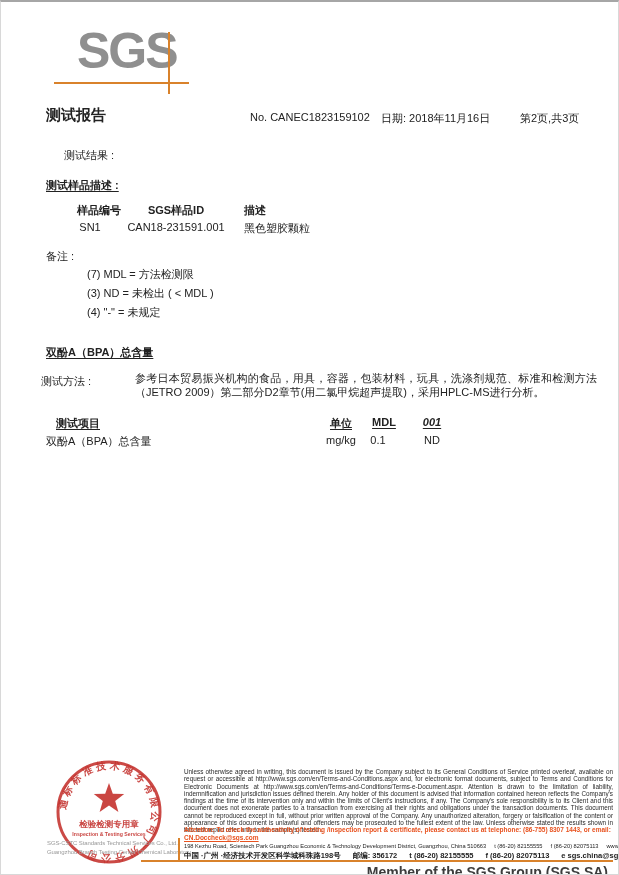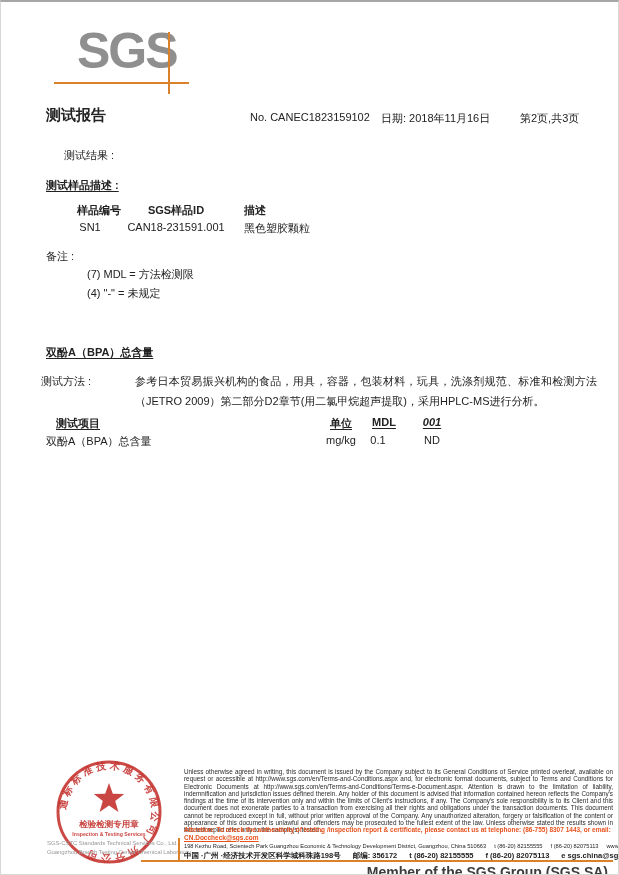--- a/index.html
+++ b/index.html
@@ -15,21 +15,21 @@
   .o-hline{background:#d9822b;height:2px;}
   .o-vline{background:#d9822b;width:2px;}
   
   .doc-title{font-size:15px;font-weight:bold;color:#222;}
   .t11{font-size:11px;color:#222;}
   .bold{font-weight:bold;}
   .ul{text-decoration:underline;text-underline-offset:2px;}
   .center{text-align:center;}
   
   .note-list div{line-height:19px;font-size:11px;}
-  .method-par{font-size:11px;line-height:20px;width:462px;text-align:justify;}
+  .method-par{font-size:11px;line-height:14px;width:462px;text-align:justify;}
   .hdr-001{font-style:italic;}
   
   .company-line{font-size:6px;color:#9a9a9a;white-space:nowrap;letter-spacing:-0.1px;line-height:8px;}
   .disclaimer{font-size:6.35px;line-height:7.3px;color:#2b2b2b;text-align:justify;width:429px;}
   .attention{font-size:6.5px;line-height:7.6px;font-weight:bold;color:#e8521f;width:429px;}
   .attn-email{text-decoration:underline;}
   .addr-en{font-size:5.7px;color:#1d1d1d;white-space:nowrap;}
   .addr-en span{margin-right:8px;}
   .addr-cn{font-size:7.5px;color:#1d1d1d;font-weight:bold;white-space:nowrap;}
   .addr-cn span{margin-right:12px;}
@@ -59,20 +59,21 @@
     <div class="abs t11 bold center" style="left:120px;top:201px;width:110px;">SGS样品ID</div>
     <div class="abs t11 bold" style="left:243px;top:201px;">描述</div>
     <div class="abs t11 center" style="left:58px;top:219px;width:62px;">SN1</div>
     <div class="abs t11 center" style="left:120px;top:219px;width:110px;">CAN18-231591.001</div>
     <div class="abs t11" style="left:243px;top:219px;">黑色塑胶颗粒</div>
   </div>
 
   <div class="abs t11" style="left:45px;top:247px;">备注 :</div>
   <div class="abs note-list" style="left:86px;top:263px;">
     <div>(7) MDL = 方法检测限</div>
+    <div>(3) ND = 未检出 ( &lt; MDL )</div>
     <div>(4) "-" = 未规定</div>
   </div>
 
   <div class="abs t11 bold ul" style="left:45px;top:343px;">双酚A（BPA）总含量</div>
   <div class="abs t11" style="left:40px;top:372px;">测试方法 :</div>
   <div class="abs method-par" style="left:134px;top:369px;">参考日本贸易振兴机构的食品，用具，容器，包装材料，玩具，洗涤剂规范、标准和检测方法（JETRO 2009）第二部分D2章节(用二氯甲烷超声提取)，采用HPLC-MS进行分析。</div>
 
   <div>
     <div class="abs t11 bold ul" style="left:55px;top:414px;">测试项目</div>
     <div class="abs t11 bold ul center" style="left:320px;top:414px;width:40px;">单位</div>

